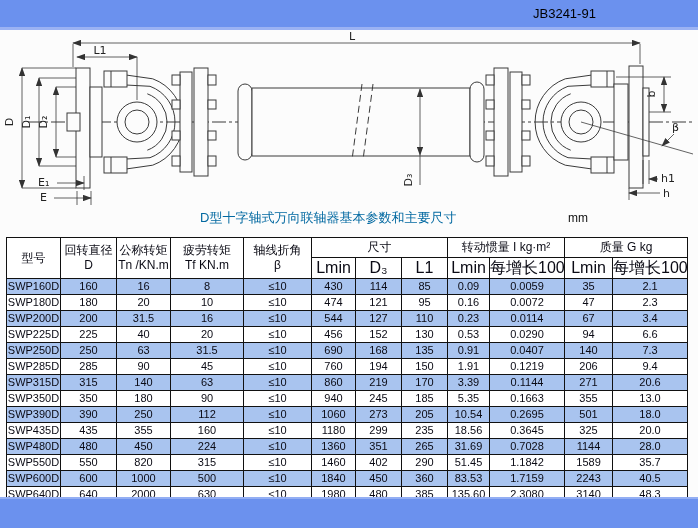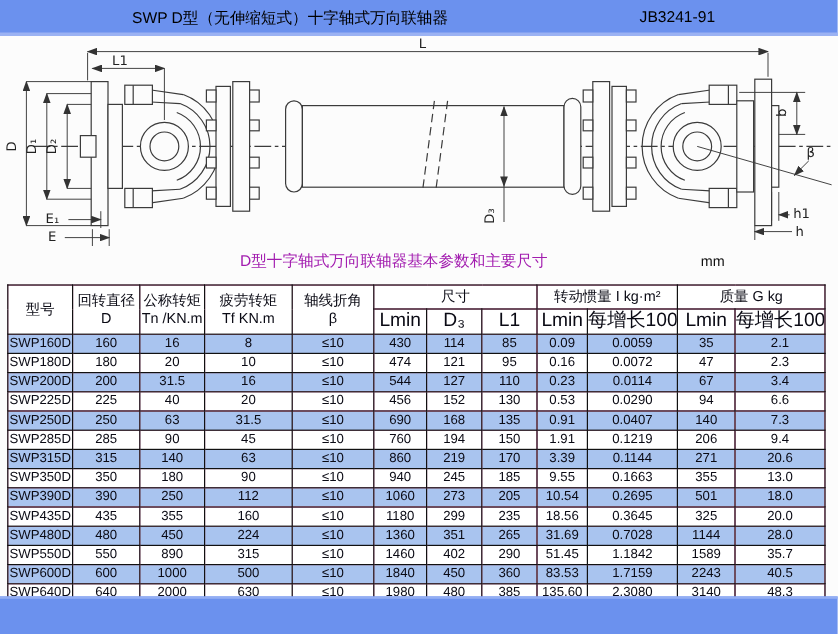--- a/index.html
+++ b/index.html
@@ -3,39 +3,38 @@
 <meta charset="utf-8">
 <style>
   html,body{margin:0;padding:0;width:698px;height:528px;overflow:hidden;
     background:#fcfcfc;font-family:"Liberation Sans","DejaVu Sans",sans-serif;}
   .titlebar{position:absolute;left:0;top:0;width:698px;height:30px;background:#6b91ee;
     box-shadow:inset 0 -3px 0 #9bb2f3;}
   .titlebar .title{position:absolute;left:110px;top:6px;font-size:13px;color:#000;}
   .titlebar .standard{position:absolute;left:533px;top:6px;font-size:13px;color:#000;}
   .footerbar{position:absolute;left:0;top:497px;width:698px;height:31px;background:#6b91ee;
     border-top:2px solid #93aef3;}
-  .caption{position:absolute;left:200px;top:209px;font-size:13px;color:#a21caf;text-align:right;}
-  .unit{position:absolute;left:584px;top:211px;font-size:12px;color:#111;}
+  .caption{position:absolute;left:200px;top:209px;font-size:13px;color:#0369a1;text-align:right;}
+  .unit{position:absolute;left:568px;top:211px;font-size:12px;color:#111;}
   svg.drawing{position:absolute;left:0;top:30px;}
   svg text{font-family:"DejaVu Sans","Liberation Sans",sans-serif;font-size:11px;fill:#222;}
   table.params{position:absolute;left:6px;top:237px;width:681px;border-collapse:collapse;
     table-layout:fixed;background:#f9a8d4;}
   table.params th,table.params td{border:1px solid #111;padding:0;text-align:center;
     overflow:hidden;white-space:nowrap;color:#0a0a14;}
   table.params thead th{font-weight:normal;font-size:12px;line-height:1.25;height:19px;background:#fff;}
   table.params thead .sub th{font-size:16px;}
   table.params tbody td{font-size:11px;height:15px;line-height:15px;}
   table.params tbody tr:nth-child(odd){background:#a9c4ef;}
   table.params tbody tr:nth-child(even){background:#fff;}
 </style>
 </head>
 <body>
 
 <div class="titlebar">
-  <span class="title">SWP D型（无伸缩短式）十字轴式万向联轴器</span>
   <span class="standard">JB3241-91</span>
 </div>
 
 <svg class="drawing" width="698" height="176" viewBox="0 0 698 176">
   <defs>
     <marker id="m" orient="auto-start-reverse" markerWidth="11" markerHeight="8" refX="10" refY="4">
       <path d="M0,0 L11,4 L0,8 z" fill="#333"></path>
     </marker>
   </defs>
 
@@ -320,21 +319,21 @@
   </tr>
       <tr>
     <td>SWP350D</td>
     <td>350</td>
     <td>180</td>
     <td>90</td>
     <td>≤10</td>
     <td>940</td>
     <td>245</td>
     <td>185</td>
-    <td>9.55</td>
+    <td>5.35</td>
     <td>0.1663</td>
     <td>355</td>
     <td>13.0</td>
   </tr>
       <tr>
     <td>SWP390D</td>
     <td>390</td>
     <td>250</td>
     <td>112</td>
     <td>≤10</td>
@@ -370,21 +369,21 @@
     <td>351</td>
     <td>265</td>
     <td>31.69</td>
     <td>0.7028</td>
     <td>1144</td>
     <td>28.0</td>
   </tr>
       <tr>
     <td>SWP550D</td>
     <td>550</td>
-    <td>890</td>
+    <td>820</td>
     <td>315</td>
     <td>≤10</td>
     <td>1460</td>
     <td>402</td>
     <td>290</td>
     <td>51.45</td>
     <td>1.1842</td>
     <td>1589</td>
     <td>35.7</td>
   </tr>

